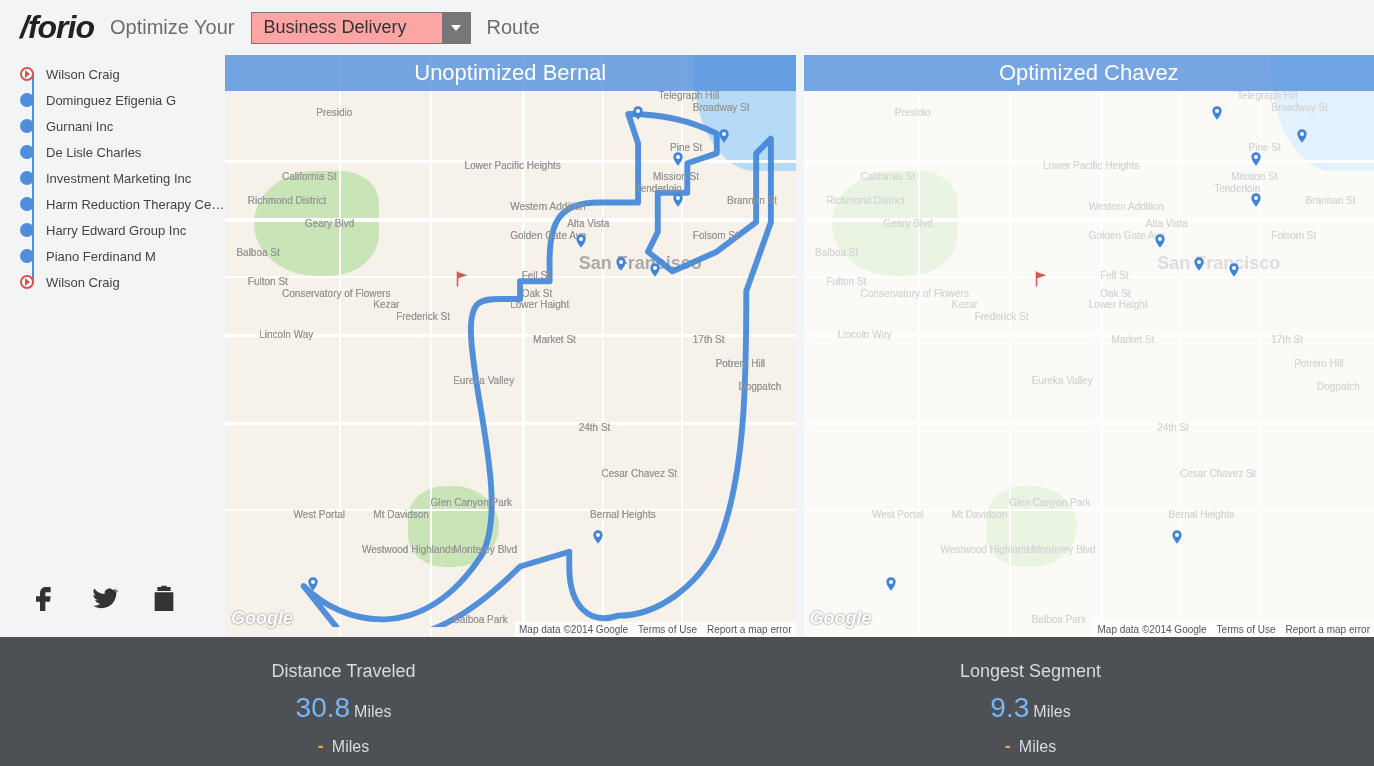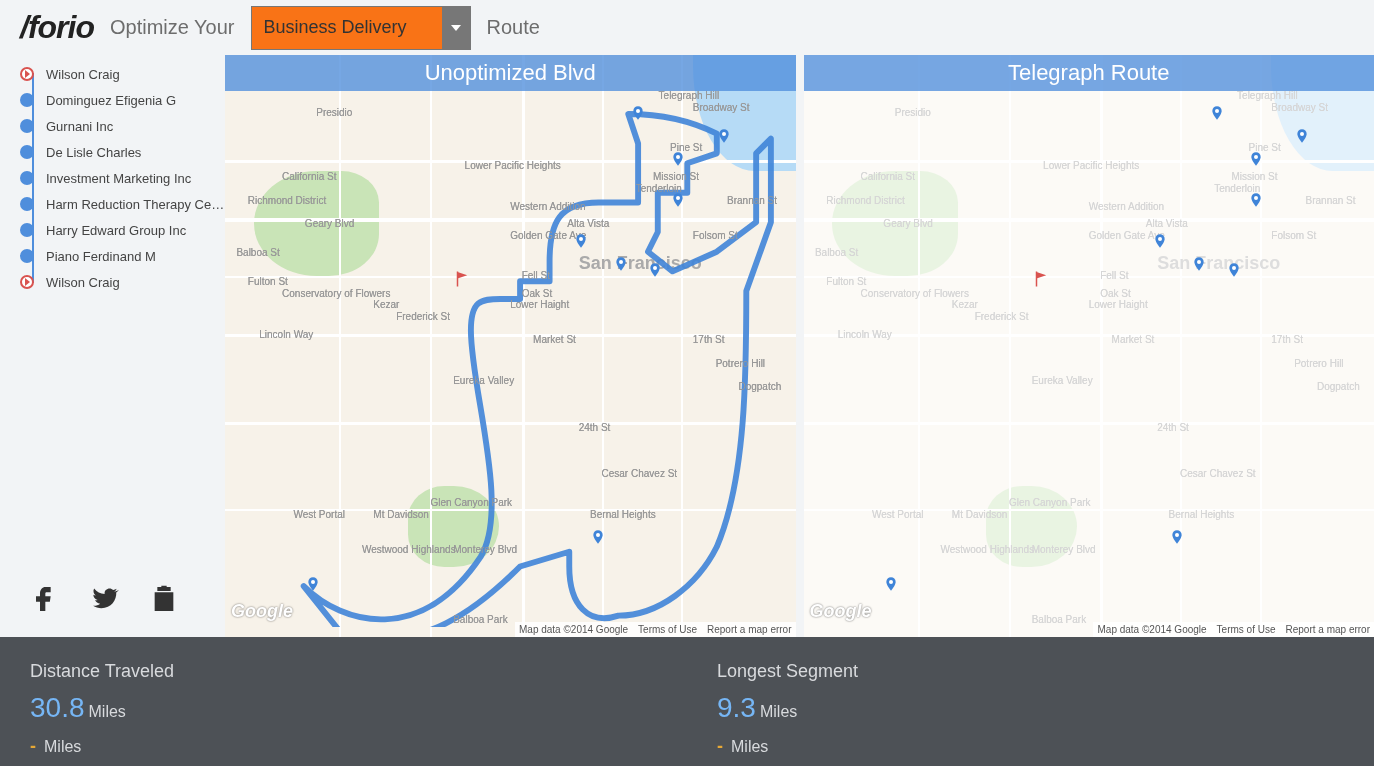--- a/index.html
+++ b/index.html
@@ -3,21 +3,21 @@
 <meta charset="utf-8">
 <style>
   * { box-sizing: border-box; margin: 0; padding: 0; }
   html, body { width: 1374px; height: 766px; font-family: "Helvetica Neue", Arial, sans-serif; background: #f2f4f6; color: #333; overflow: hidden; }
 
   .header {
     display: flex; align-items: center; height: 55px; padding: 0 20px; gap: 16px;
   }
   .logo { font-size: 32px; font-weight: 700; font-style: italic; color: #222; letter-spacing: -1px; }
   .header-text { font-size: 20px; color: #6d6d6d; font-weight: 300; }
-  .select-wrap { display:flex; align-items:stretch; border:1px solid #777; height:44px; background:#f97316; }
+  .select-wrap { display:flex; align-items:stretch; border:1px solid #777; height:32px; background:#fca5a5; }
   .select-wrap .sel-label { padding: 4px 12px; font-size: 18px; display:flex; align-items:center; min-width:190px; }
   .select-wrap .sel-btn { width:28px; background:#777; display:flex; align-items:center; justify-content:center; }
   .chev-down { width:0;height:0;border-left:5px solid transparent;border-right:5px solid transparent;border-top:6px solid #fff; }
 
   .body { display:flex; height: 582px; }
   .sidebar { width: 225px; padding: 6px 0 0 20px; display:flex; flex-direction:column; }
   .stops-list { position:relative; flex:0 0 auto; }
   .stops-list .vline { position:absolute; left:12px; top:12px; bottom:12px; width:2px; background:#4f8edc; }
   .stop-row { display:flex; align-items:center; gap:12px; height:26px; cursor:default; }
   .dot { width:14px; height:14px; border-radius:50%; background:#4f8edc; flex:0 0 14px; position:relative; z-index:1; }
@@ -56,28 +56,28 @@
   .map-label { position:absolute; font-size:10px; color:#999; white-space:nowrap; }
   .ml-city { font-size:18px; font-weight:700; color:#aaa; left:62%; top:34%;}
 
   .pin { position:absolute; width:16px; height:22px; z-index:3; }
   .pin svg { width:100%; height:100%; }
   .flag { position:absolute; width:18px; height:22px; z-index:3; }
 
   .route-svg { position:absolute; inset:0; z-index:2; }
 
   .attrib { position:absolute; bottom:0; right:0; background:rgba(255,255,255,0.85); font-size:10px; color:#555; padding:2px 4px; display:flex; gap:10px; z-index:6;}
-  .glogo { position:absolute; left:6px; bottom:15px; color:#fff; font-size:18px; font-style:italic; font-weight:700; text-shadow:0 0 2px rgba(0,0,0,0.6); z-index:6;}
+  .glogo { position:absolute; left:6px; bottom:8px; color:#fff; font-size:18px; font-style:italic; font-weight:700; text-shadow:0 0 2px rgba(0,0,0,0.6); z-index:6;}
 
   .calc-btn { position:absolute; top:42px; left:50%; transform:translateX(-50%); background:#e6a836; color:#fff; border:none; padding:10px 40px; font-size:18px; box-shadow:0 3px 0 rgba(0,0,0,0.3), inset 0 -2px 0 rgba(0,0,0,0.12); z-index:5; cursor:pointer; }
 
   .footer { height:129px; background:#4d5156; color:#c9cbcf; display:flex; }
   .f-col { position:relative; display:flex; flex-direction:column; justify-content:flex-start; padding:24px 30px 0; }
   .fc0 { width:225px; border-right:1px solid #6a6e72; align-items:flex-start;}
-  .fc { flex:1; align-items:flex-start; text-align:center;}
+  .fc { flex:1; align-items:center; text-align:center;}
   .fc.right { align-items:flex-end; text-align:right; padding-right:60px;}
   .f-label { font-size:18px; font-weight:300; color:#d8dadd; margin-bottom:10px;}
   .bignum { font-size:28px; color:#76b6f5; font-weight:300; }
   .smallunit { font-size:16px; color:#d8dadd; font-weight:300; margin-left:4px;}
   .stops-n { font-size:30px; color:#e4e6e9; font-weight:300; margin-top:6px;}
   .dash-row { margin-top:12px; color:#e6a836; font-size:14px;}
   .dash-row .dash { color:#e6a836; font-weight:700; font-size:18px; margin-right:4px;}
 </style>
 </head>
 <body>
@@ -151,21 +151,21 @@
       <span>
         <svg viewBox="0 0 24 24">
             <path d="M7 3h3V2h4v1h3v3H7V3zm-2 4h14v14H5V7zm11 1h2v12l-2-2V8z"></path>
           </svg>
       </span>
     </div>
   </div>
 
   <div class="maps">
     <div class="map-panel">
-      <div class="map-title">Unoptimized Blvd</div>
+      <div class="map-title">Unoptimized Bernal</div>
       <div class="map-bg">
         <div class="map-sim">
           <div class="water-l"></div>
             <div class="park1"></div>
             <div class="park2"></div>
           <div class="road r1"></div>
             <div class="road r2"></div>
             <div class="road r3"></div>
             <div class="road r4"></div>
             <div class="road r5"></div>
@@ -303,21 +303,21 @@
         </div>
       <div class="glogo">Google</div>
       <div class="attrib">
         <span>Map data ©2014 Google</span>
         <span>Terms of Use</span>
         <span>Report a map error</span>
       </div>
     </div>
 
     <div class="map-panel">
-      <div class="map-title">Telegraph Route</div>
+      <div class="map-title">Optimized Chavez</div>
       <div class="map-bg faded">
         <div class="map-sim">
           <div class="water-l"></div>
             <div class="park1"></div>
             <div class="park2"></div>
           <div class="road r1"></div>
             <div class="road r2"></div>
             <div class="road r3"></div>
             <div class="road r4"></div>
             <div class="road r5"></div>

